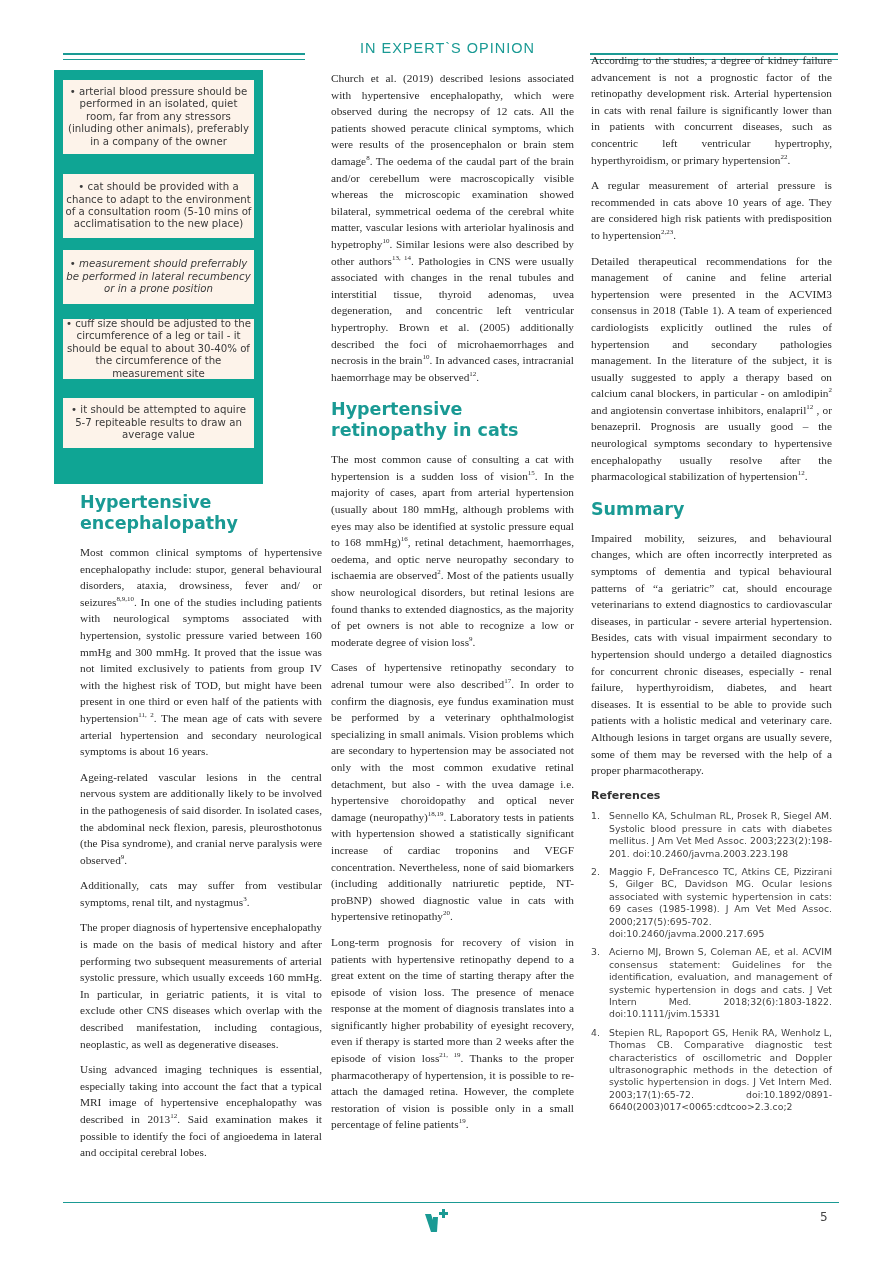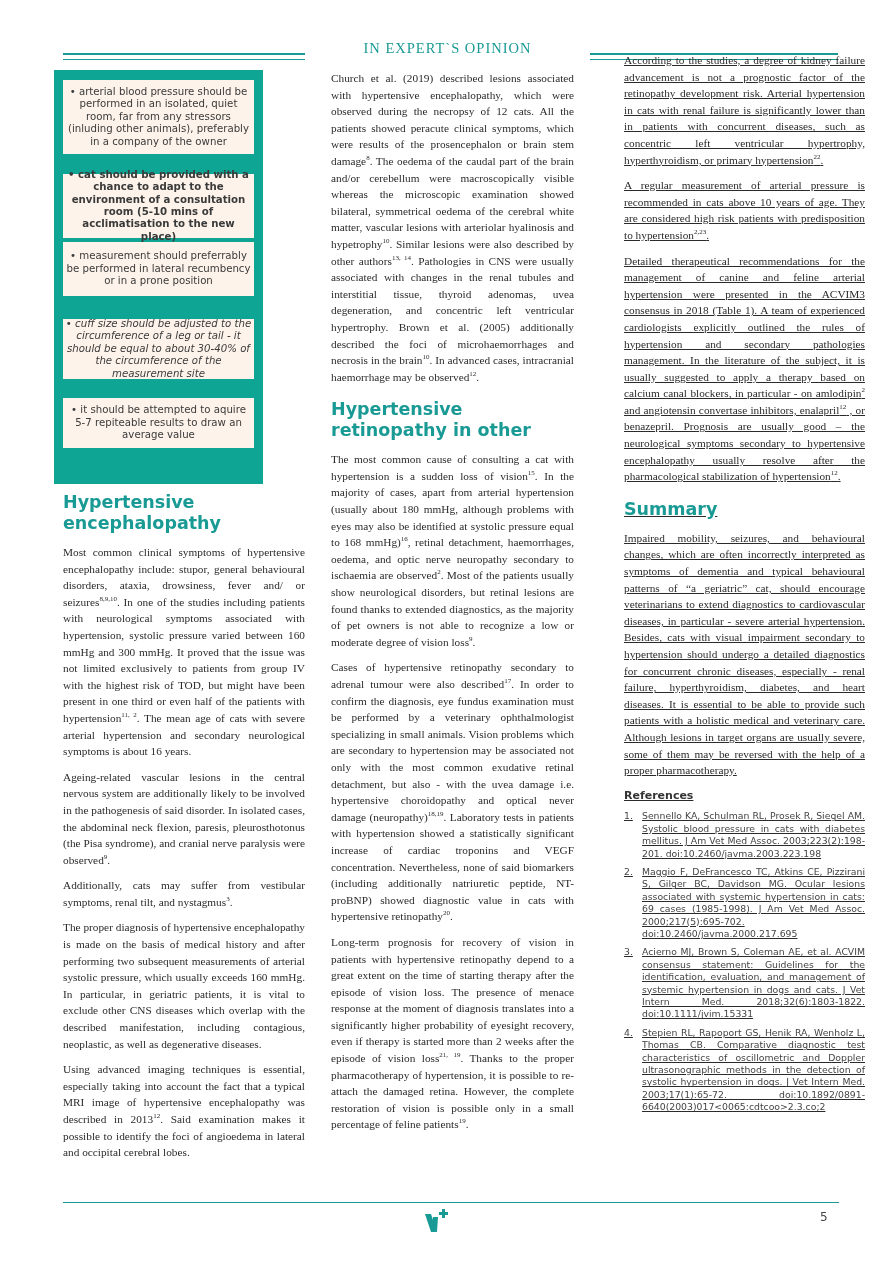--- a/index.html
+++ b/index.html
@@ -2,35 +2,35 @@
 <html><head>
 <meta charset="utf-8">
 <style>
   html, body { margin: 0; padding: 0; background: #ffffff; }
   body { width: 892px; height: 1262px; position: relative; overflow: hidden; font-family: "Liberation Serif", "DejaVu Serif", serif; color: #2b2b2b; }
 
   .header { position: absolute; left: 0; top: 38px; width: 892px; height: 30px; }
   .header-line { position: absolute; top: 15px; height: 4px; border-top: 2px solid #1a9a94; border-bottom: 1px solid #1a9a94; }
   .header-line.left { left: 63px; width: 242px; }
   .header-line.right { left: 590px; width: 248px; }
-  .header-title { position: absolute; left: 305px; width: 285px; top: 2px; text-align: center; font-family: Liberation Serif, serif; font-size: 14.5px; letter-spacing: 1px; color: #1a9a94; }
+  .header-title { position: absolute; left: 305px; width: 285px; top: 2px; text-align: center; font-family: Liberation Sans, sans-serif; font-size: 14.5px; letter-spacing: 1px; color: #1a9a94; }
 
   .fig { position: absolute; left: 54px; top: 70px; width: 209px; height: 414px; background: #0fa594; box-sizing: border-box; padding: 10px 9px 0 9px; }
   .fig-box { background: #fdf3ea; margin-bottom: 20px; text-align: center; font-family: "DejaVu Sans", sans-serif; font-size: 10.2px; line-height: 12.4px; color: #3a3a3a; display: flex; align-items: center; justify-content: center; box-sizing: border-box; padding: 0 2px; }
   .fig-box.b1 { height: 74px; }
-  .fig-box.b2 { height: 64px; margin-bottom: 4px; font-weight: bold; }
-  .fig-box.b3 { height: 54px; margin-bottom: 23px; }
-  .fig-box.b4 { height: 60px; margin-bottom: 19px; font-style: italic; }
+  .fig-box.b2 { height: 64px; margin-bottom: 12px; }
+  .fig-box.b3 { height: 54px; margin-bottom: 15px; font-style: italic; }
+  .fig-box.b4 { height: 60px; margin-bottom: 19px; }
   .fig-box.b5 { height: 50px; margin-bottom: 8px; }
   .fig-caption { text-align: right; font-family: "DejaVu Sans", sans-serif; font-size: 10.3px; line-height: 12.5px; color: #ffffff; padding-right: 4px; }
 
   .col { position: absolute; font-size: 11.3px; line-height: 16.6px; text-align: justify; }
-  .col.c1 { left: 63px; top: 492px; width: 242px; }
+  .col.c1 { left: 80px; top: 492px; width: 242px; }
   .col.c2 { left: 331px; top: 70px; width: 243px; }
-  .col.c3 { left: 624px; top: 70px; width: 241px; text-decoration: underline; }
+  .col.c3 { left: 591px; top: 70px; width: 241px; }
   .col p { margin: 0 0 9px 0; }
   h2 { font-family: "DejaVu Sans", sans-serif; font-weight: bold; color: #1a9a94; font-size: 17.5px; line-height: 21px; margin: 0 0 10px 0; text-align: left; }
   h3 { font-family: "DejaVu Sans", sans-serif; font-weight: bold; color: #333; font-size: 11px; margin: 0 0 6px 0; text-align: left; }
   sup { font-size: 7px; line-height: 0; vertical-align: super; }
 
   .refs { margin: 0; padding: 0; list-style: none; font-family: "DejaVu Sans", sans-serif; font-size: 9.3px; line-height: 12.4px; color: #444; }
   .refs li { display: flex; margin-bottom: 6px; }
   .refs .num { width: 18px; flex: 0 0 18px; }
   .refs .txt { flex: 1; text-align: justify; }
 
@@ -59,21 +59,21 @@
   <h2>Hypertensive encephalopathy</h2>
   <p><span>Most common clinical symptoms of hypertensive encephalopathy include: stupor, general behavioural disorders, ataxia, drowsiness, fever and/ or seizures</span><sup>8,9,10</sup><span>. In one of the studies including patients with neurological symptoms associated with hypertension, systolic pressure varied between 160 mmHg and 300 mmHg. It proved that the issue was not limited exclusively to patients from group IV with the highest risk of TOD, but might have been present in one third or even half of the patients with hypertension</span><sup>11, 2</sup><span>. The mean age of cats with severe arterial hypertension and secondary neurological symptoms is about 16 years.</span></p>
   <p><span>Ageing-related vascular lesions in the central nervous system are additionally likely to be involved in the pathogenesis of said disorder. In isolated cases, the abdominal neck flexion, paresis, pleurosthotonus (the Pisa syndrome), and cranial nerve paralysis were observed</span><sup>9</sup><span>.</span></p>
   <p><span>Additionally, cats may suffer from vestibular symptoms, renal tilt, and nystagmus</span><sup>3</sup><span>.</span></p>
   <p><span>The proper diagnosis of hypertensive encephalopathy is made on the basis of medical history and after performing two subsequent measurements of arterial systolic pressure, which usually exceeds 160 mmHg. In particular, in geriatric patients, it is vital to exclude other CNS diseases which overlap with the described manifestation, including contagious, neoplastic, as well as degenerative diseases.</span></p>
   <p><span>Using advanced imaging techniques is essential, especially taking into account the fact that a typical MRI image of hypertensive encephalopathy was described in 2013</span><sup>12</sup><span>. Said examination makes it possible to identify the foci of angioedema in lateral and occipital cerebral lobes.</span></p>
 </div>
 
 <div class="col c2">
   <p><span>Church et al. (2019) described lesions associated with hypertensive encephalopathy, which were observed during the necropsy of 12 cats. All the patients showed peracute clinical symptoms, which were results of the prosencephalon or brain stem damage</span><sup>8</sup><span>. The oedema of the caudal part of the brain and/or cerebellum were macroscopically visible whereas the microscopic examination showed bilateral, symmetrical oedema of the cerebral white matter, vascular lesions with arteriolar hyalinosis and hypetrophy</span><sup>10</sup><span>. Similar lesions were also described by other authors</span><sup>13, 14</sup><span>. Pathologies in CNS were usually associated with changes in the renal tubules and interstitial tissue, thyroid adenomas, uvea degeneration, and concentric left ventricular hypertrophy. Brown et al. (2005) additionally described the foci of microhaemorrhages and necrosis in the brain</span><sup>10</sup><span>. In advanced cases, intracranial haemorrhage may be observed</span><sup>12</sup><span>.</span></p>
-  <h2 style="margin-top:14px">Hypertensive retinopathy in other</h2>
+  <h2 style="margin-top:14px">Hypertensive retinopathy in cats</h2>
   <p><span>The most common cause of consulting a cat with hypertension is a sudden loss of vision</span><sup>15</sup><span>. In the majority of cases, apart from arterial hypertension (usually about 180 mmHg, although problems with eyes may also be identified at systolic pressure equal to 168 mmHg)</span><sup>16</sup><span>, retinal detachment, haemorrhages, oedema, and optic nerve neuropathy secondary to ischaemia are observed</span><sup>2</sup><span>. Most of the patients usually show neurological disorders, but retinal lesions are found thanks to extended diagnostics, as the majority of pet owners is not able to recognize a low or moderate degree of vision loss</span><sup>9</sup><span>.</span></p>
   <p><span>Cases of hypertensive retinopathy secondary to adrenal tumour were also described</span><sup>17</sup><span>. In order to confirm the diagnosis, eye fundus examination must be performed by a veterinary ophthalmologist specializing in small animals. Vision problems which are secondary to hypertension may be associated not only with the most common exudative retinal detachment, but also - with the uvea damage i.e. hypertensive choroidopathy and optical never damage (neuropathy)</span><sup>18,19</sup><span>. Laboratory tests in patients with hypertension showed a statistically significant increase of cardiac troponins and VEGF concentration. Nevertheless, none of said biomarkers (including additionally natriuretic peptide, NT-proBNP) showed  diagnostic value in cats with hypertensive retinopathy</span><sup>20</sup><span>.</span></p>
   <p><span>Long-term prognosis for recovery of vision in patients with hypertensive retinopathy depend to a great extent on the time of starting therapy after the episode of vision loss. The presence of menace response at the moment of diagnosis translates into a significantly higher probability of eyesight recovery, even if therapy is started more than 2 weeks after the episode of vision loss</span><sup>21, 19</sup><span>. Thanks to the proper pharmacotherapy of hypertension, it is possible to re-attach the damaged retina. However, the complete restoration of vision is possible only in a small percentage of feline patients</span><sup>19</sup><span>.</span></p>
 </div>
 
 <div class="col c3" style="top:52px">
   <p><span>According to the studies, a degree of kidney failure advancement is not a prognostic factor of the retinopathy development risk. Arterial hypertension in cats with renal failure is significantly lower than in patients with concurrent diseases, such as concentric left ventricular hypertrophy, hyperthyroidism, or primary hypertension</span><sup>22</sup><span>.</span></p>
   <p><span>A regular measurement of arterial pressure is recommended in cats above 10 years of age. They are considered high risk patients with predisposition to hypertension</span><sup>2,23</sup><span>.</span></p>
   <p><span>Detailed therapeutical recommendations for the management of canine and feline arterial hypertension were presented in the ACVIM3 consensus in 2018 (Table 1). A team of experienced cardiologists explicitly outlined the rules of hypertension and secondary pathologies management. In the literature of the subject, it is usually suggested to apply a therapy based on calcium canal blockers, in particular - on amlodipin</span><sup>2</sup><span> and angiotensin convertase inhibitors, enalapril</span><sup>12</sup><span> , or benazepril. Prognosis are usually good – the neurological symptoms secondary to hypertensive encephalopathy usually resolve after the pharmacological stabilization of hypertension</span><sup>12</sup><span>.</span></p>
   <h2 style="margin-top:14px">Summary</h2>

